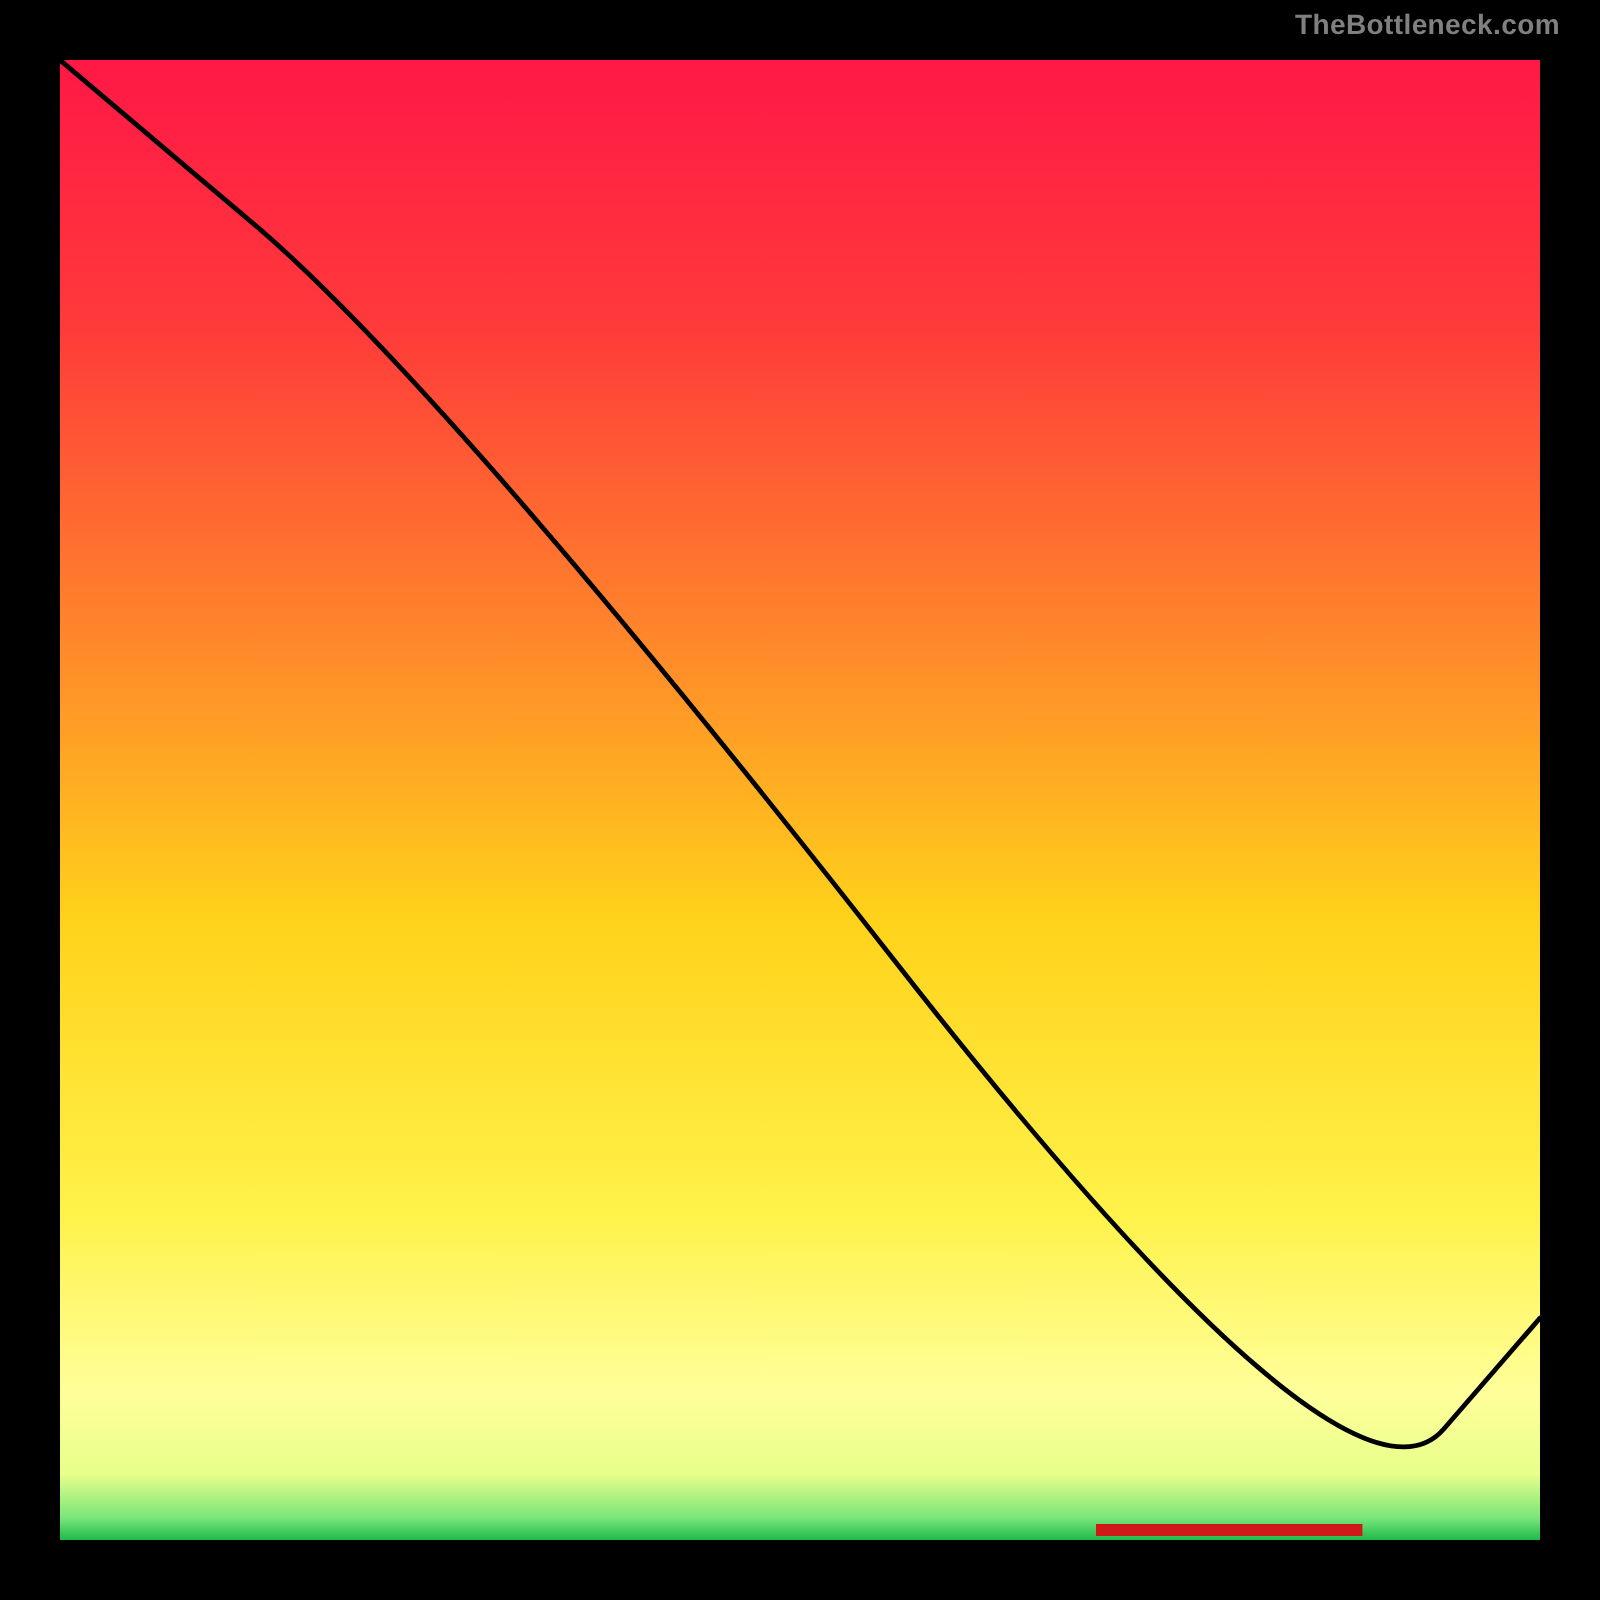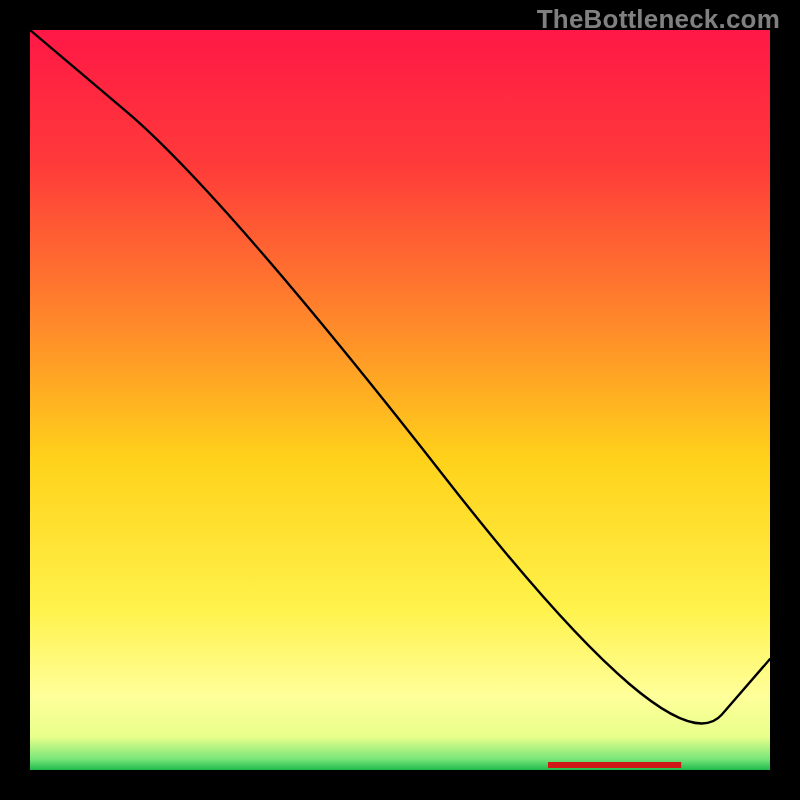--- a/index.html
+++ b/index.html
@@ -13,21 +13,21 @@
   }
   .stage {
     position: relative;
     width: 800px;
     height: 800px;
   }
   .watermark {
     position: absolute;
     top: 4px;
     right: 20px;
-    font-size: 26px;
+    font-size: 14px;
     font-weight: 600;
     color: #808080;
     letter-spacing: 0.2px;
     user-select: none;
   }
   .plot-frame {
     position: absolute;
     left: 30px;
     top: 30px;
     width: 740px;

